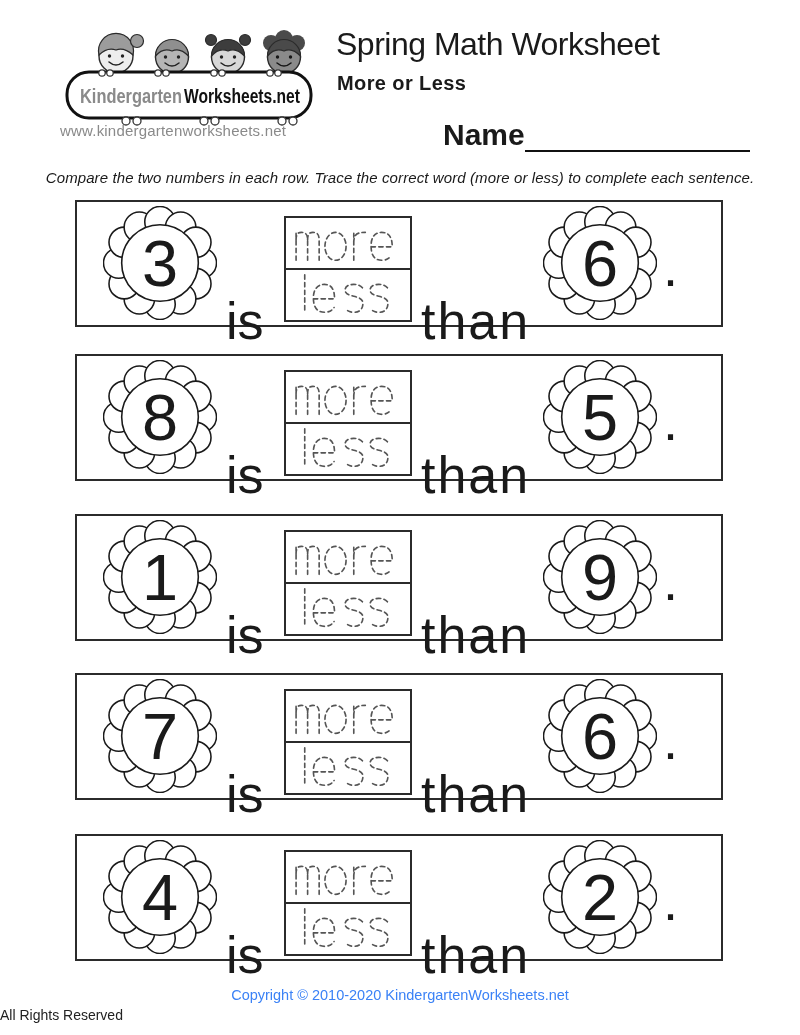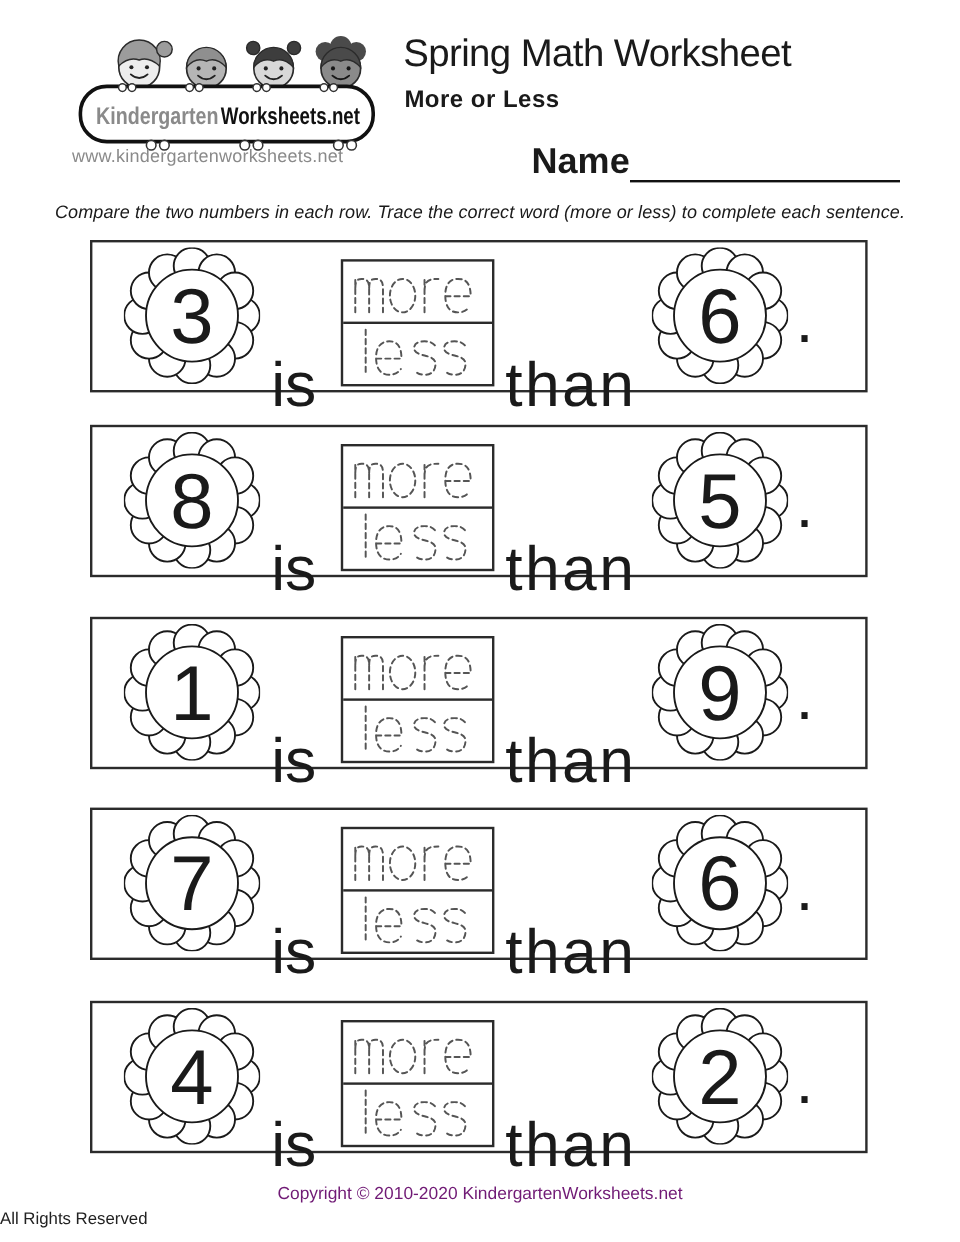--- a/index.html
+++ b/index.html
@@ -37,21 +37,21 @@
   .period{position:absolute;left:586px;top:38px;font-size:54px;line-height:1;}
 
   .trace-box{position:absolute;left:207px;top:14px;width:128px;height:106px;
              border:2px solid #2b2b2b;box-sizing:border-box;background:#fff;}
   .trace-cell{width:124px;height:50px;display:block;}
   .trace-cell-top{border-bottom:2px solid #2b2b2b;}
   .trace-cell svg{display:block;width:124px;height:50px;}
 
   
   .footer-copy{position:absolute;top:987px;left:0;width:100%;text-align:center;
-               font-size:14.5px;color:#701a75;}
+               font-size:14.5px;color:#3b82f6;}
   .footer-rights{position:absolute;top:1007px;left:0;width:100%;text-align:left;
                  font-size:14px;color:#222;}
   .defs-holder{position:absolute;width:0;height:0;overflow:hidden;}
 </style>
 </head>
 <body>
 
 <svg class="defs-holder" aria-hidden="true">
   <defs>
     <symbol id="flower-shape" viewBox="0 0 116 116">

